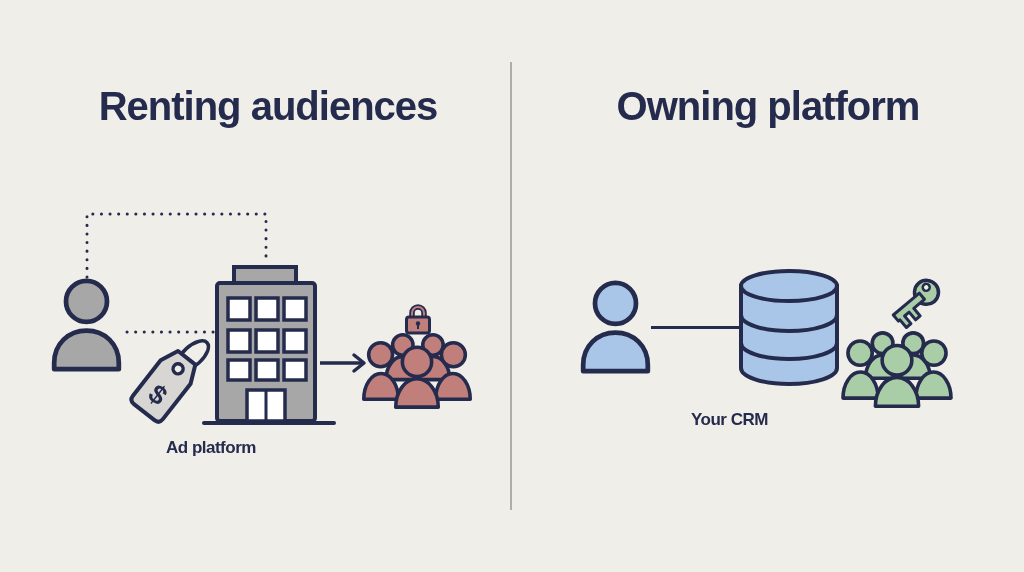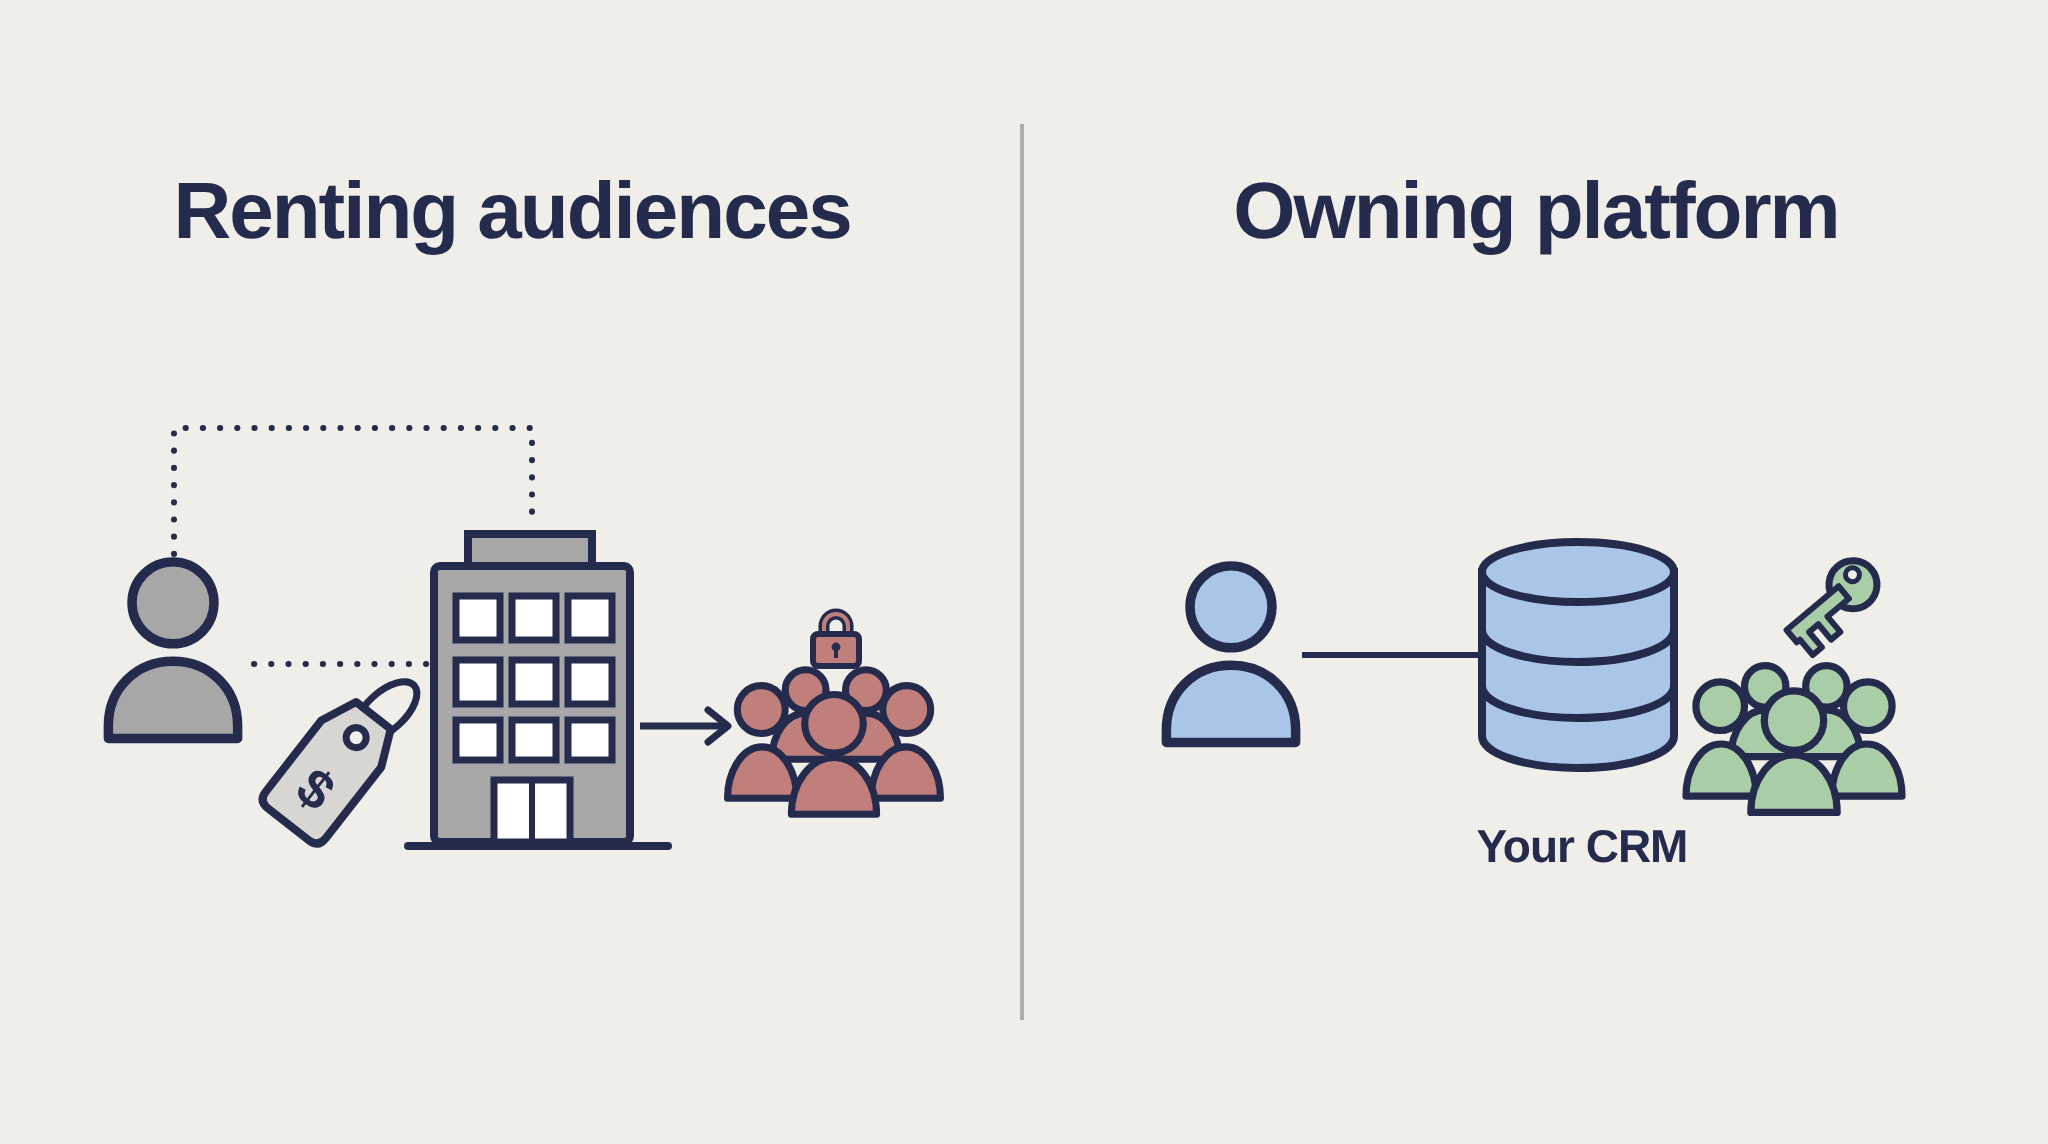--- a/index.html
+++ b/index.html
@@ -18,39 +18,39 @@
   .stage{
     position:relative;width:1024px;height:572px;overflow:hidden;
     background:var(--background);
   }
   .abs{position:absolute;}
   .panel-title{
     position:absolute;top:84px;width:512px;text-align:center;
     font-size:40px;font-weight:700;letter-spacing:-1px;color:var(--text_navy);
   }
   .caption{
-    position:absolute;text-align:center;width:200px;
-    font-size:23px;font-weight:700;letter-spacing:-0.5px;color:var(--text_navy);
+    position:absolute;text-align:left;width:200px;
+    font-size:17px;font-weight:700;letter-spacing:-0.5px;color:var(--text_navy);
   }
   .divider{
     position:absolute;left:510px;top:62px;width:2px;height:448px;
     background:var(--divider_gray);
   }
   .connector{
     position:absolute;left:651px;top:326px;width:90px;height:3px;
     background:var(--outline_navy);
   }
   svg{display:block;overflow:visible;}
 </style>
 </head>
 <body>
 
 <div class="stage">
 
-  <div class="panel-title" style="left:0;">Renting audiences</div>
+  <div class="panel-title" style="left:0;padding-left:12px;">Renting audiences</div>
 
   <svg class="abs" style="left:80px;top:206px;" width="200" height="85" viewBox="0 0 200 85">
     <path d="M7,71 L7,8 L186,8 L186,54" fill="none" stroke="var(--outline_navy)" stroke-width="3" stroke-dasharray="0.1 8.5" stroke-linecap="round"></path>
   </svg>
 
   <svg class="abs" style="left:125px;top:327px;" width="95" height="10" viewBox="0 0 95 10">
     <line x1="2" y1="5" x2="92" y2="5" stroke="var(--outline_navy)" stroke-width="3" stroke-dasharray="0.1 8.5" stroke-linecap="round"></line>
   </svg>
 
   <svg class="abs" style="left:47px;top:277px;" width="79" height="93" viewBox="0 0 100 118">
@@ -81,20 +81,21 @@
       <rect x="26" y="98" width="22" height="20" fill="#ffffff" stroke="var(--outline_navy)" stroke-width="3.5"></rect>
       <rect x="54" y="98" width="22" height="20" fill="#ffffff" stroke="var(--outline_navy)" stroke-width="3.5"></rect>
       <rect x="82" y="98" width="22" height="20" fill="#ffffff" stroke="var(--outline_navy)" stroke-width="3.5"></rect>
     </g>
     <g>
       <rect x="45" y="128" width="38" height="31" fill="#ffffff" stroke="var(--outline_navy)" stroke-width="3.5"></rect>
       <line x1="64" y1="128" x2="64" y2="159" stroke="var(--outline_navy)" stroke-width="3"></line>
     </g>
   </svg>
 
+  <div class="caption" style="left:166px;top:438px;">Ad platform</div>
 
   <svg class="abs" style="left:318px;top:351px;" width="54" height="24" viewBox="0 0 54 24">
     <line x1="2" y1="12" x2="44" y2="12" stroke="var(--outline_navy)" stroke-width="3.5"></line>
     <polyline points="36,4 46,12 36,20" fill="none" stroke="var(--outline_navy)" stroke-width="3.5" stroke-linecap="round" stroke-linejoin="round"></polyline>
   </svg>
 
   <svg class="abs" style="left:403px;top:303px;" width="30" height="32" viewBox="0 0 30 32">
     <path d="M9,15 V10 a6,6 0 0 1 12,0 V15" fill="none" stroke="var(--outline_navy)" stroke-width="5.5"></path>
     <path d="M9,15 V10 a6,6 0 0 1 12,0 V15" fill="none" stroke="var(--red_fill)" stroke-width="2"></path>
     <rect x="3.5" y="14" width="23" height="16" rx="2.5" fill="var(--red_fill)" stroke="var(--outline_navy)" stroke-width="3"></rect>

